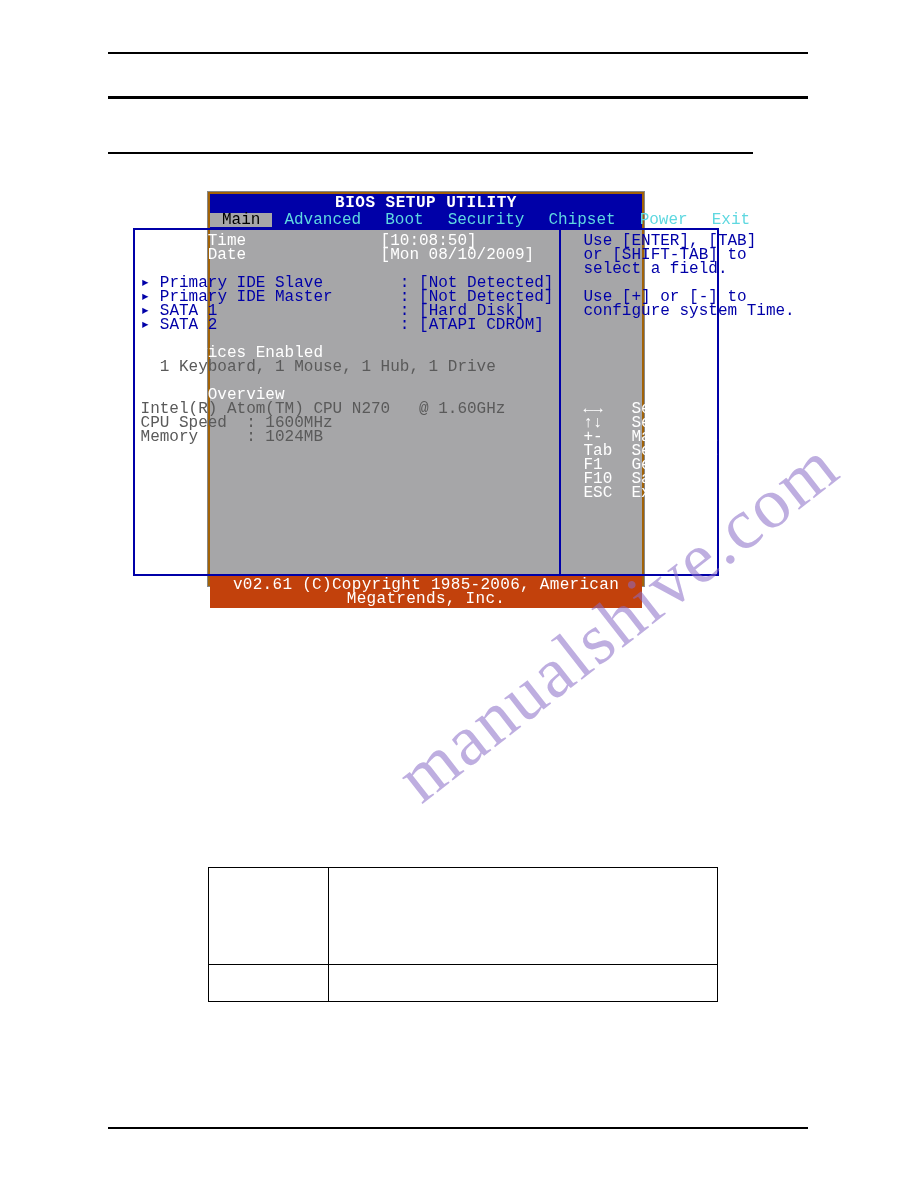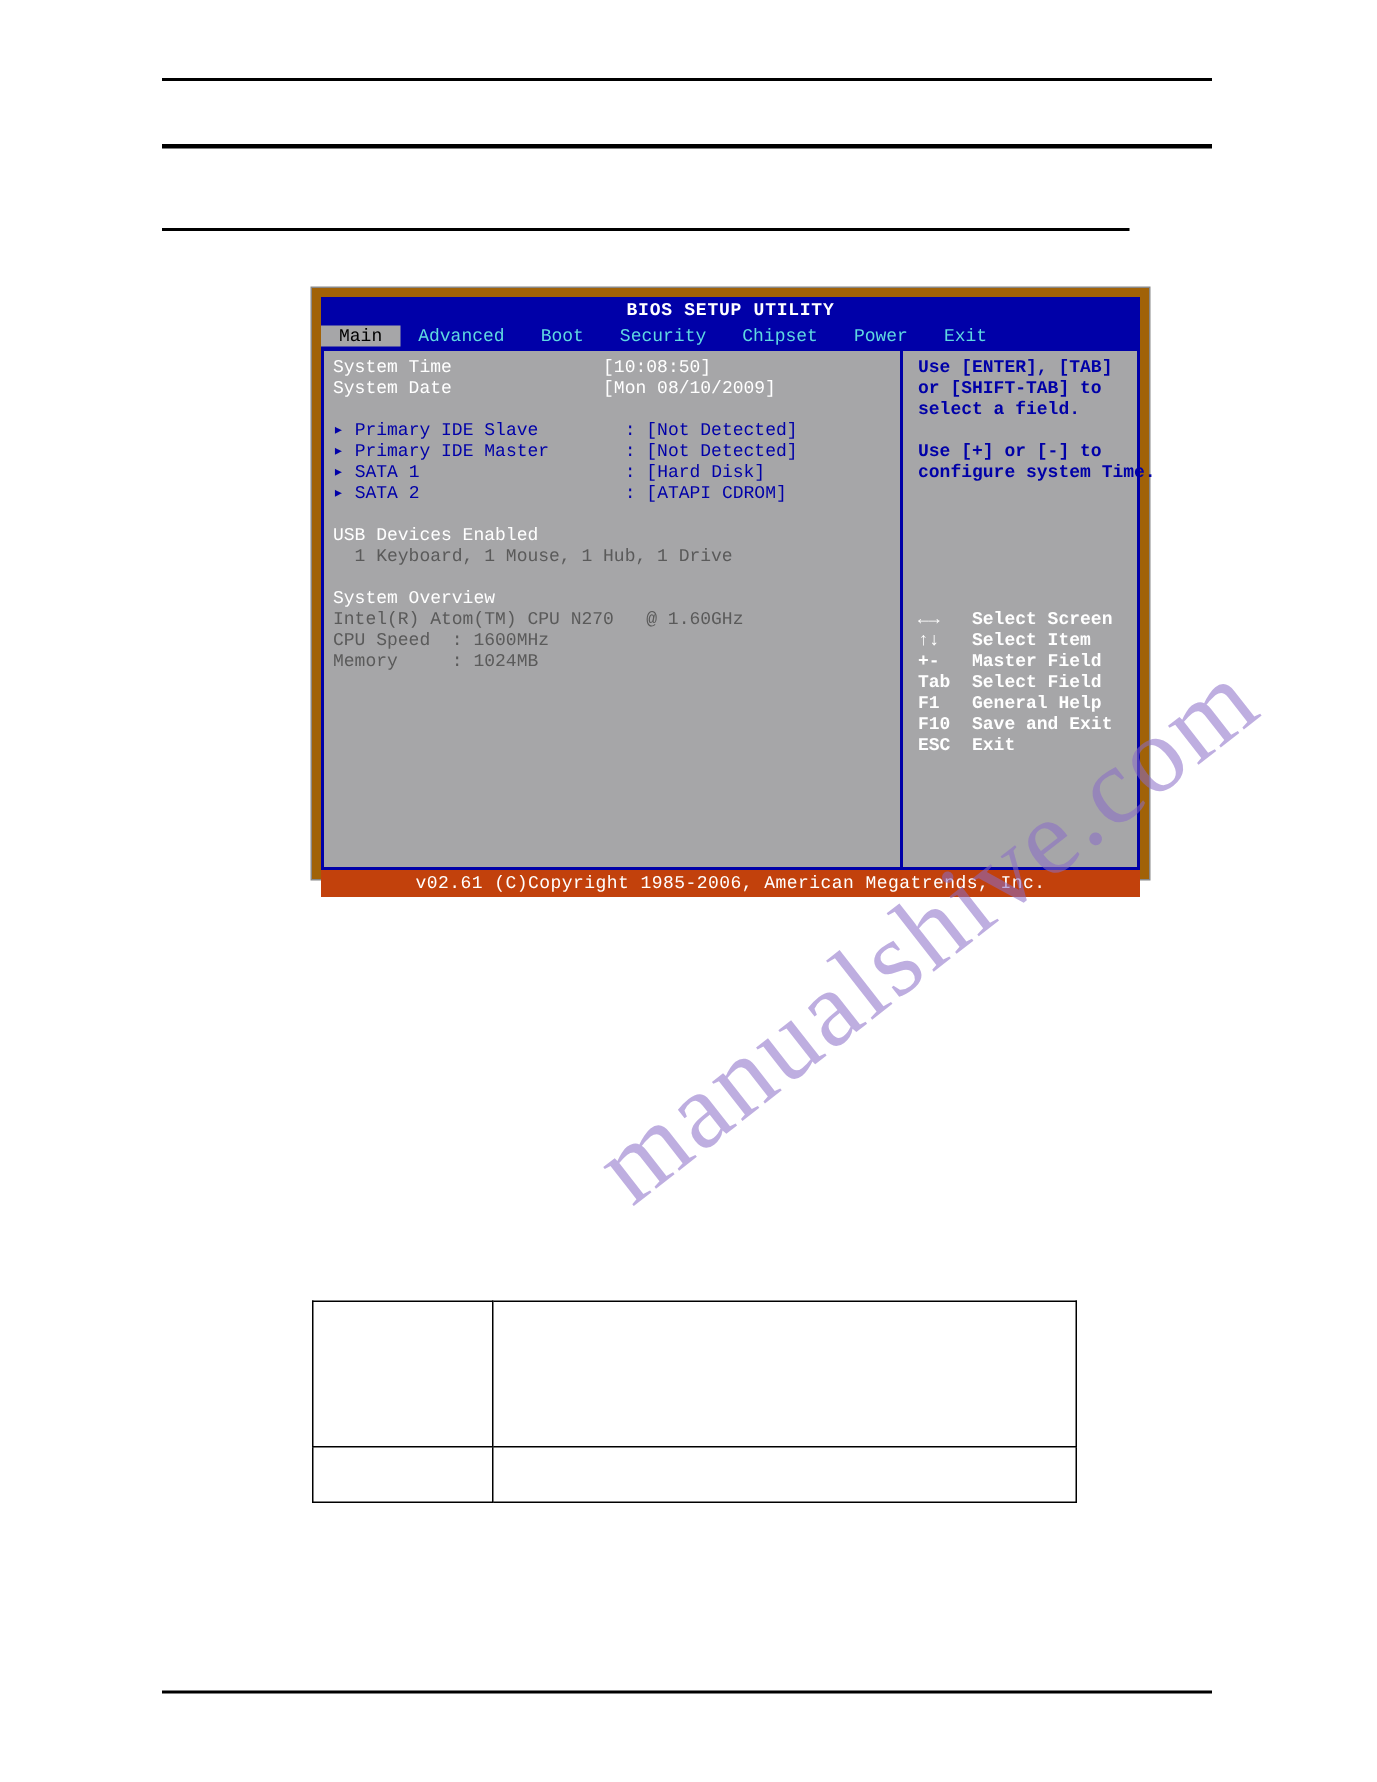--- a/index.html
+++ b/index.html
@@ -70,27 +70,27 @@
     top: 1082px;
     right: 0;
     font-size: 12px;
     color: #fff;
   }
   
   .bios {
     position: absolute;
     top: 140px;
     left: 100px;
-    width: 558px;
+    width: 436px;
     height: 394px;
     font-family: "Courier New", monospace;
-    font-size: 12px;
+    font-size: 16px;
     line-height: 14px;
     background: #a6a6a8;
-    border: 6px solid #a16207;
+    border: 2px solid #a16207;
     box-shadow: 0 0 0 1px #888;
   }
   .bios-title {
     background: #0000a8;
     color: #fff;
     text-align: center;
     font-weight: bold;
     padding: 2px;
     letter-spacing: 0.5px;
   }
@@ -115,23 +115,22 @@
   .bios-left {
     flex: 1;
     border: 2px solid #0000a8;
     border-right: none;
     padding: 4px 6px;
     color: #0000a8;
   }
   .bios-right {
     width: 160px;
     border: 2px solid #0000a8;
-    padding: 4px 10px;
+    padding: 4px 22px;
     color: #0000a8;
-    font-weight: bold;
   }
   .bios-left .wht, .bios-right .wht { color: #fff; }
   .bios-left .gry { color: #5a5a5a; }
   .bios-footer {
     background: #c2410c;
     color: #fff;
     text-align: center;
     padding: 2px;
     letter-spacing: 0.3px;
   }

